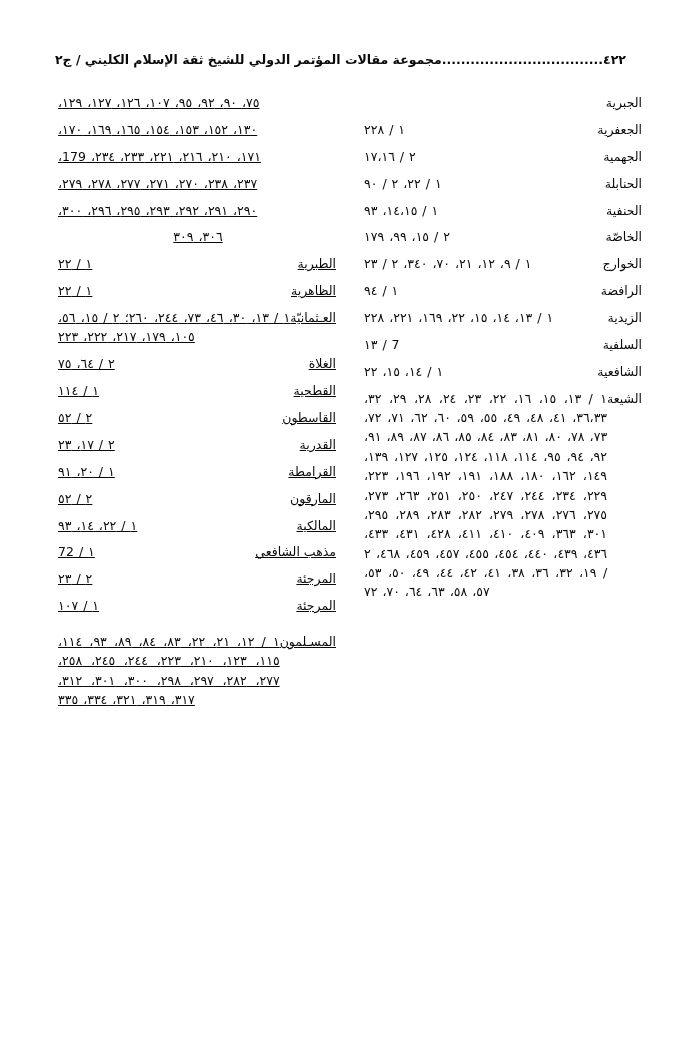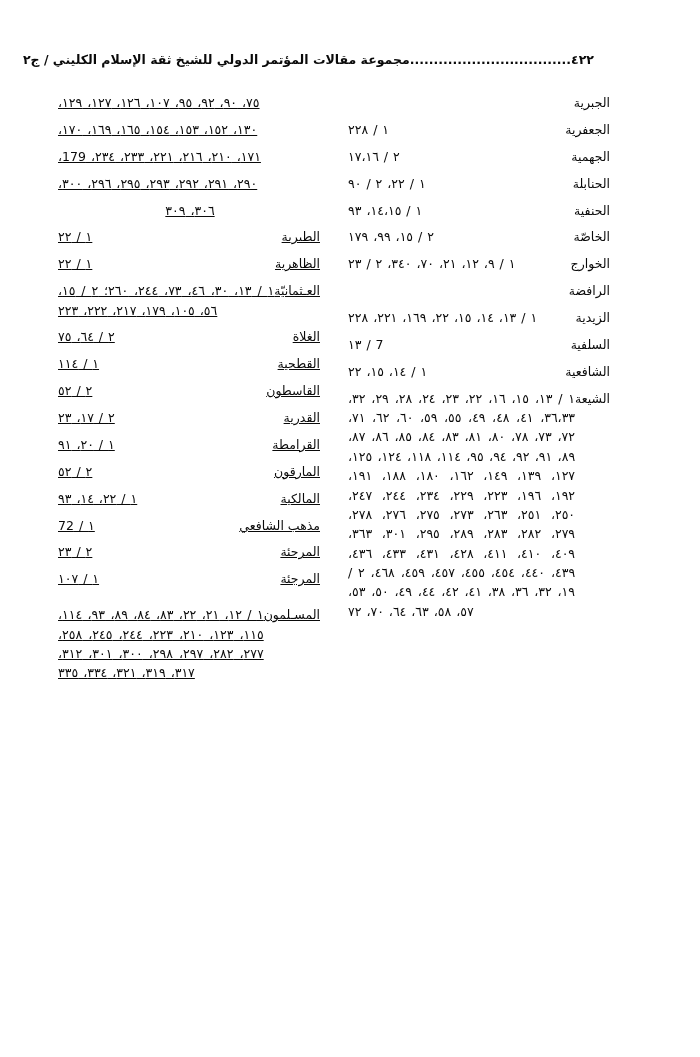--- a/index.html
+++ b/index.html
@@ -13,21 +13,21 @@
     font-family: "DejaVu Sans", sans-serif;
     color: #0a0a0a;
     position: relative;
     overflow: hidden;
   }
   .page {
     position: relative;
     width: 700px;
     height: 1057px;
     box-sizing: border-box;
-    padding: 52px 88px 30px 56px;
+    padding: 52px 56px 30px 56px;
     margin-left: 15px;
   }
   .header {
     direction: rtl;
     text-align: right;
     font-size: 12.5px;
     font-weight: bold;
     letter-spacing: 0;
     white-space: nowrap;
     margin-bottom: 26px;
@@ -110,20 +110,21 @@
       <div class="entry">
         <span class="term">الخاصّة</span>
         <span class="refs">٢ / ١٥، ٩٩، ١٧٩</span>
       </div>
       <div class="entry">
         <span class="term">الخوارج</span>
         <span class="refs">١ / ٩، ١٢، ٢١، ٧٠، ٣٤٠، ٢ / ٢٣</span>
       </div>
       <div class="entry">
         <span class="term">الرافضة</span>
+        <span class="refs">١ / ٩٤</span>
       </div>
       <div class="entry wrap">
         <span class="term">الزيدية</span>
         <span class="refs">١ / ١٣، ١٤، ١٥، ٢٢، ١٦٩، ٢٢١، ٢٢٨</span>
       </div>
       <div class="entry">
         <span class="term">السلفية</span>
         <span class="refs">7 / ١٣</span>
       </div>
       <div class="entry">
@@ -144,20 +145,24 @@
       <div class="entry">
         <span class="term"></span>
         <span class="refs">١٣٠، ١٥٢، ١٥٣، ١٥٤، ١٦٥، ١٦٩، ١٧٠،</span>
       </div>
       <div class="entry">
         <span class="term"></span>
         <span class="refs">١٧١، ٢١٠، ٢١٦، ٢٢١، ٢٣٣، ٢٣٤، 179،</span>
       </div>
       <div class="entry">
         <span class="term"></span>
+        <span class="refs">٢٣٧، ٢٣٨، ٢٧٠، ٢٧١، ٢٧٧، ٢٧٨، ٢٧٩،</span>
+      </div>
+      <div class="entry">
+        <span class="term"></span>
         <span class="refs">٢٩٠، ٢٩١، ٢٩٢، ٢٩٣، ٢٩٥، ٢٩٦، ٣٠٠،</span>
       </div>
       <div class="entry" style="justify-content:center">
         <span class="refs" style="text-align:center">٣٠٦، ٣٠٩</span>
       </div>
       <div class="entry">
         <span class="term">الطبرية</span>
         <span class="refs">١ / ٢٢</span>
       </div>
       <div class="entry">

